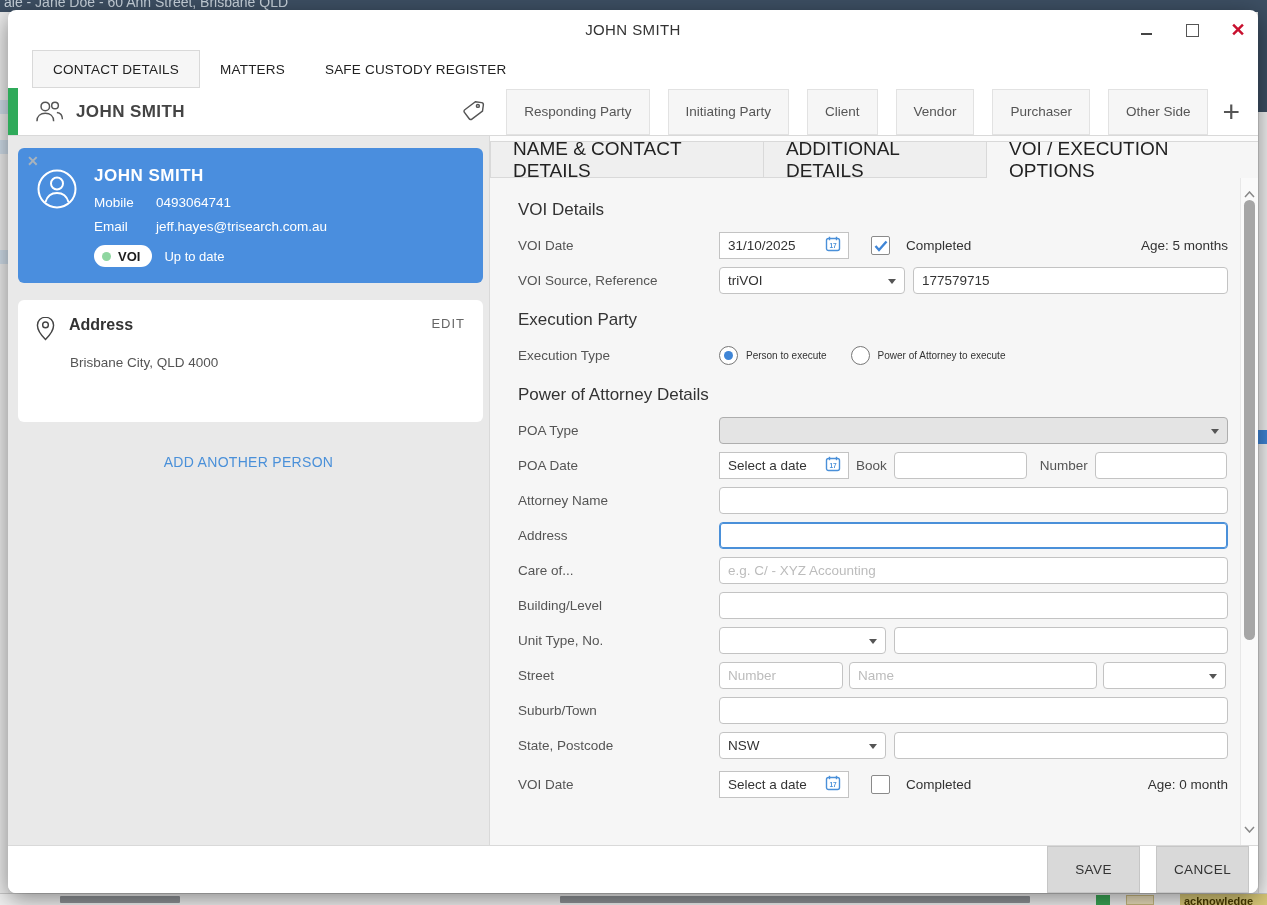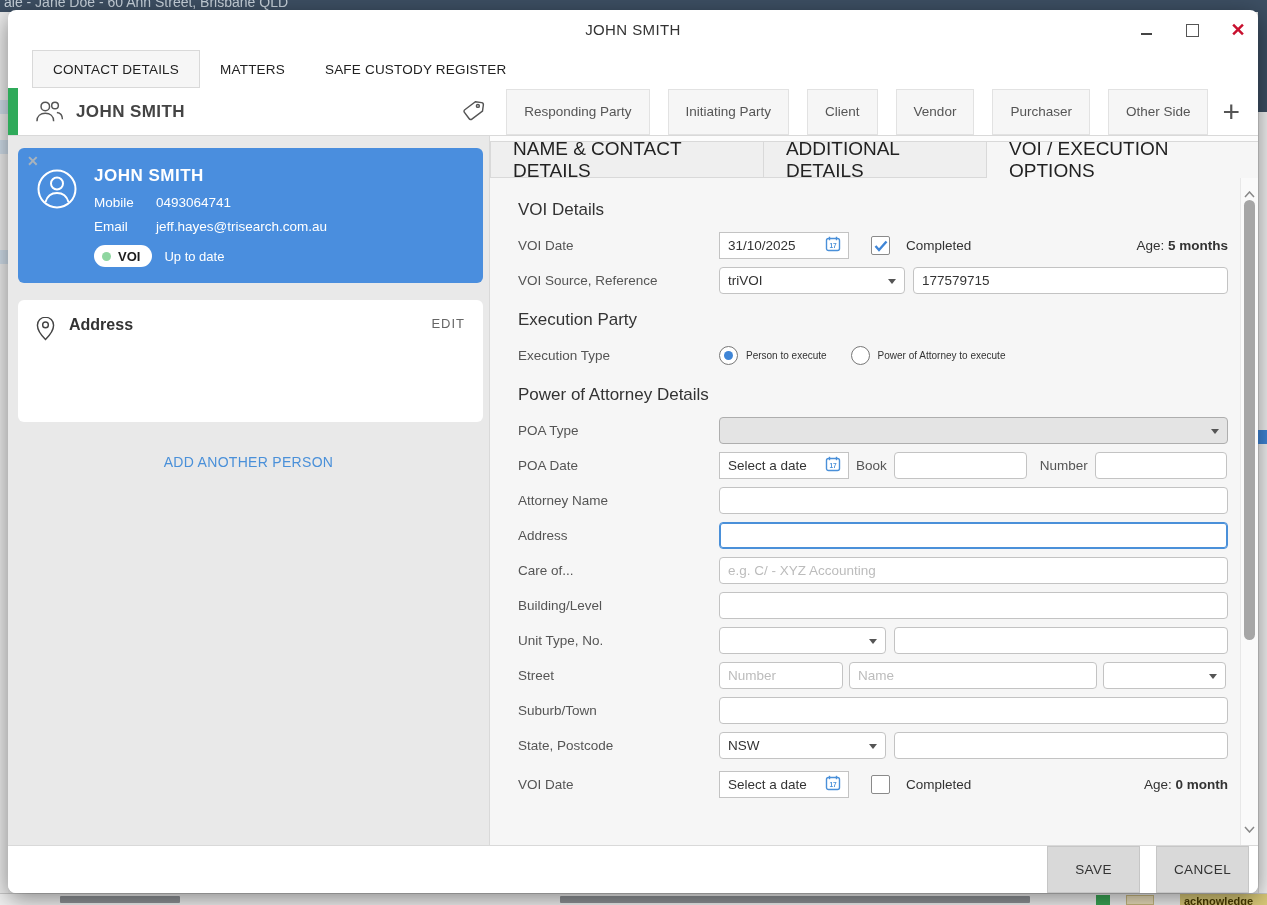--- a/index.html
+++ b/index.html
@@ -99,21 +99,21 @@
 
   .cb { width:19px; height:19px; flex:0 0 auto; border:1px solid #8a8a8a; border-radius:2px; background:#fff; display:flex; align-items:center; justify-content:center; }
   .cb-lab { font-size:13.5px; color:#333; margin-left:8px; }
   .ml14 { margin-left:14px; }
 
   .radio { width:19px; height:19px; flex:0 0 auto; border:1px solid #777; border-radius:50%; background:#fff; display:flex; align-items:center; justify-content:center; }
   .radio .dot { width:9px; height:9px; border-radius:50%; background:#3f85d6; }
   .radio-lab { font-size:10px; color:#333; margin:0 16px 0 7px; white-space:nowrap; }
 
   .age { margin-left:auto; font-size:13.5px; color:#333; white-space:nowrap; }
-  .age b { font-weight:bold; }
+  .age b { font-weight:normal; }
   .mini-lab { font-size:13.5px; color:#555; white-space:nowrap; }
 
   
   .scrollzone { position:absolute; right:0; top:42px; bottom:0; width:18px; background:#fafafa; border-left:1px solid #e8e8e8; }
   .sb-up { position:absolute; top:6px; left:3px; }
   .sb-down { position:absolute; bottom:8px; left:3px; }
   .sb-thumb { position:absolute; top:22px; left:3px; width:11px; height:66%; background:#a6a6a6; border-radius:6px; }
 
   
   .footer { height:48px; flex:0 0 auto; background:#fff; border-top:1px solid #d9d9d9; display:flex; align-items:center; justify-content:flex-end; gap:16px; padding-right:9px; }
@@ -235,20 +235,21 @@
           <span>
             <svg width="19" height="25" viewBox="0 0 20 26" fill="none" stroke="#444" stroke-width="1.5">
               <path d="M10 1C5.2 1 1.5 4.8 1.5 9.5 1.5 16 10 24.5 10 24.5S18.5 16 18.5 9.5C18.5 4.8 14.8 1 10 1Z"></path>
               <circle cx="10" cy="9.2" r="3"></circle>
             </svg>
           </span>
           <span class="ac-title">Address</span>
           <span class="ac-edit">EDIT</span>
         </div>
         <div class="ac-lines">
+          <div>Brisbane City, QLD 4000</div>
         </div>
       </div>
 
       <div class="add-link">ADD ANOTHER PERSON</div>
     </div>
 
     <div class="right-panel">
       <div class="rtabs">
         <div class="rtab">NAME &amp; CONTACT DETAILS</div>
         <div class="rtab">ADDITIONAL DETAILS</div>

